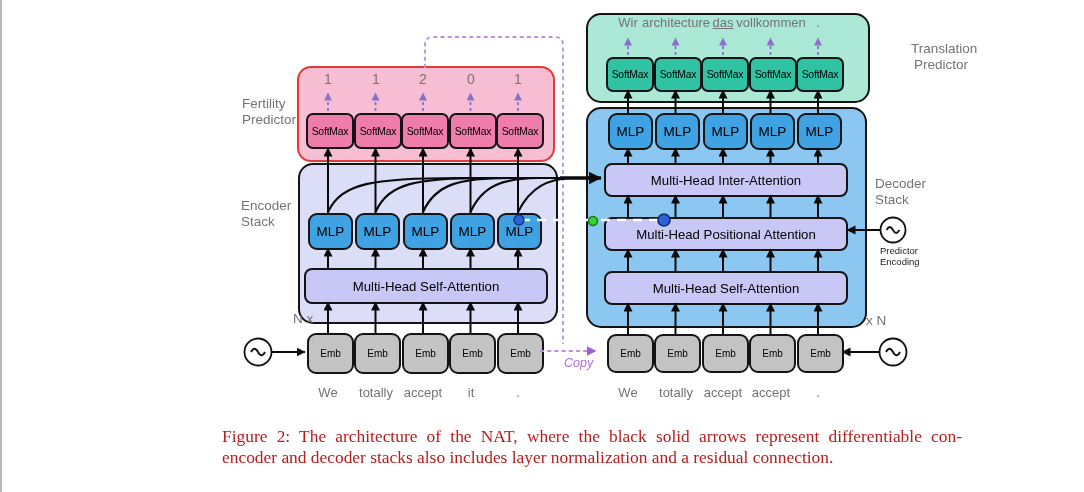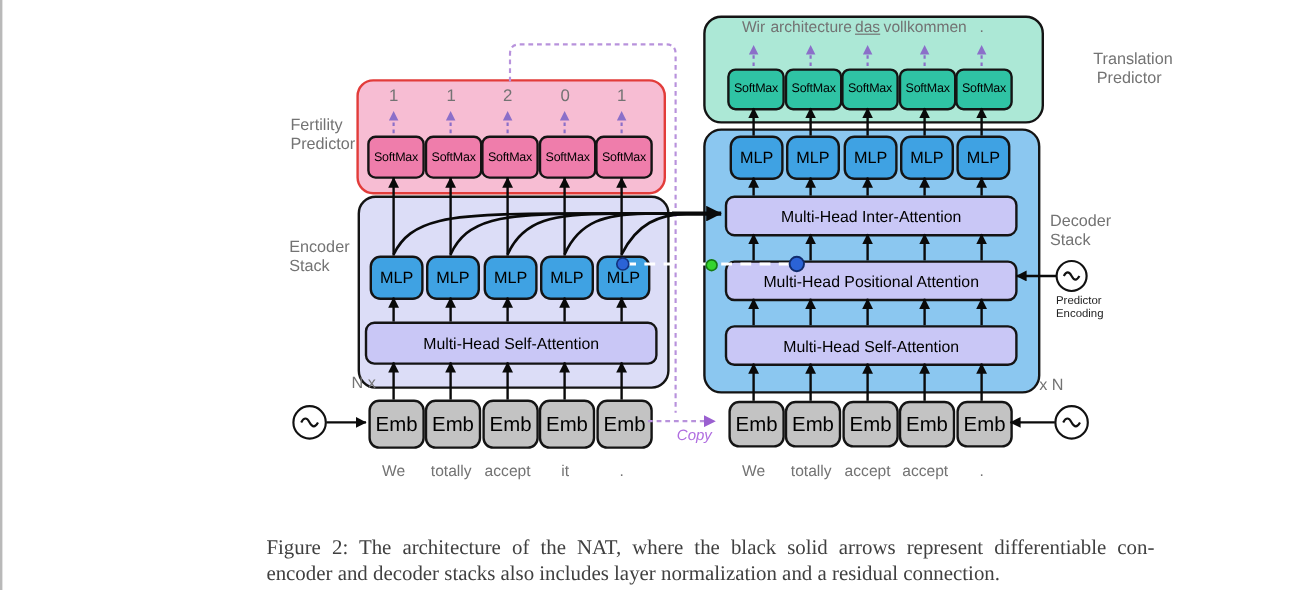--- a/index.html
+++ b/index.html
@@ -10,38 +10,38 @@
   #fertility-box{left:297px;top:66px;width:254px;height:92px;background:#f7bdd3;border:2.5px solid #e23c3a;border-radius:14px;}
   #encoder-box{left:298px;top:163px;width:256px;height:157px;background:#dcddf7;}
   #translation-box{left:586px;top:13px;width:280px;height:86px;background:#ace8d6;}
   #decoder-box{left:586px;top:107px;width:277px;height:217px;background:#8bc7f0;}
   
   .sbox{position:absolute;display:flex;align-items:center;justify-content:center;
         border:2px solid #141414;border-radius:8px;z-index:2;font-size:13px;color:#000;}
   .softmax-pink{width:44px;height:32px;background:#ef7dab;font-size:10.4px;border-radius:7px;letter-spacing:-.2px;}
   .softmax-teal{width:44px;height:31px;background:#2fc3a4;font-size:10.4px;border-radius:7px;letter-spacing:-.2px;}
   .mlp{width:41px;height:33px;background:#3fa2e3;border-width:2.5px;border-radius:9px;font-size:13.5px;}
-  .emb{width:43px;height:37px;background:#c3c3c3;border-width:2.5px;border-radius:9px;font-size:17px;}
+  .emb{width:43px;height:37px;background:#c3c3c3;border-width:2.5px;border-radius:9px;font-size:10px;}
   .emb.dec{height:35px;}
   .bar{position:absolute;display:flex;align-items:center;justify-content:center;
        background:#c9c7f6;border:2px solid #141414;border-radius:8px;z-index:2;font-size:13.2px;color:#000;}
   
   .txt{position:absolute;z-index:2;color:#737373;}
   .num{width:20px;text-align:center;font-size:14px;}
   .word{width:64px;text-align:center;font-size:13px;}
   .gword{width:96px;text-align:center;font-size:13px;}
   .sidelabel{font-size:13.5px;line-height:15.5px;}
   .tinylabel{font-size:9.5px;line-height:10.5px;color:#222;}
   .repeat{font-size:13.5px;}
   .copy{font-size:12.5px;font-style:italic;color:#b06ee0;z-index:4;}
   
   #overlay{position:absolute;left:0;top:0;z-index:5;pointer-events:none;}
   
   #caption{position:absolute;left:222px;top:426px;width:740px;z-index:2;
-           font-family:"Liberation Serif","DejaVu Serif",serif;font-size:17.4px;line-height:21px;color:#404040;margin-top:20px;}
+           font-family:"Liberation Serif","DejaVu Serif",serif;font-size:17.4px;line-height:21px;color:#b91c1c;}
   .just{text-align:justify;text-align-last:justify;}
   #left-edge{position:absolute;left:0;top:0;width:2px;height:492px;background:#b9b9b9;z-index:6;}
 </style>
 </head>
 <body>
 
 <div id="page">
   <div id="left-edge"></div>
 
   <div id="fertility-box" class="stack"></div>

